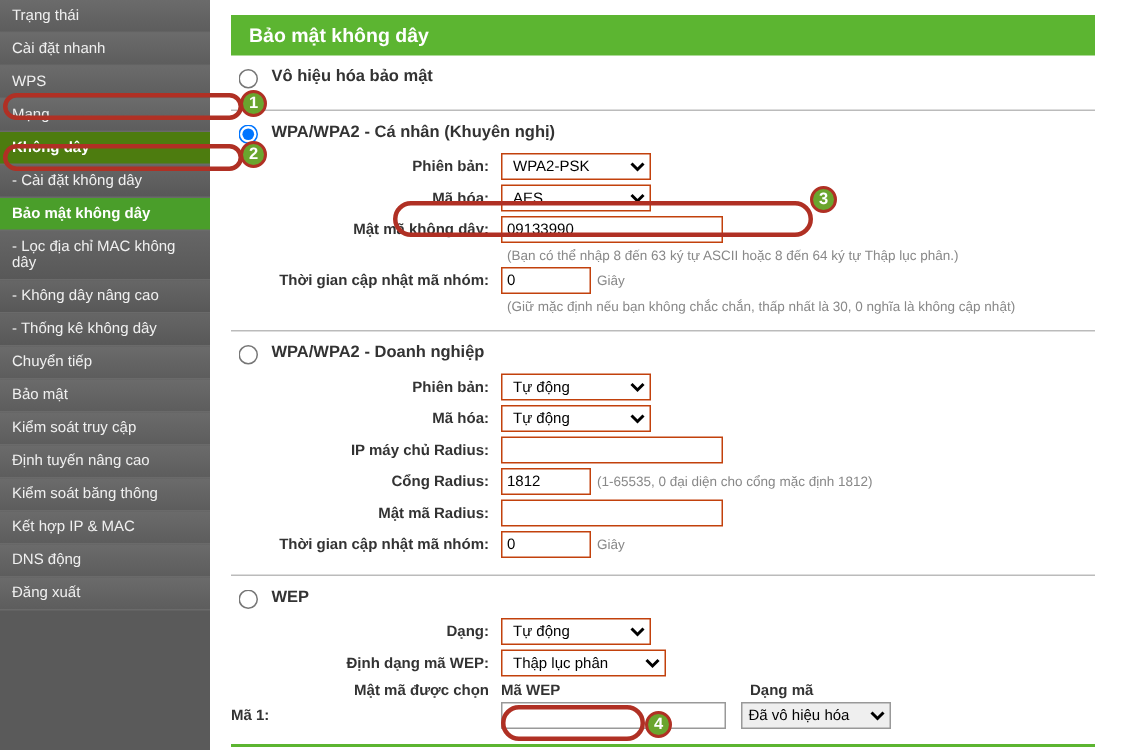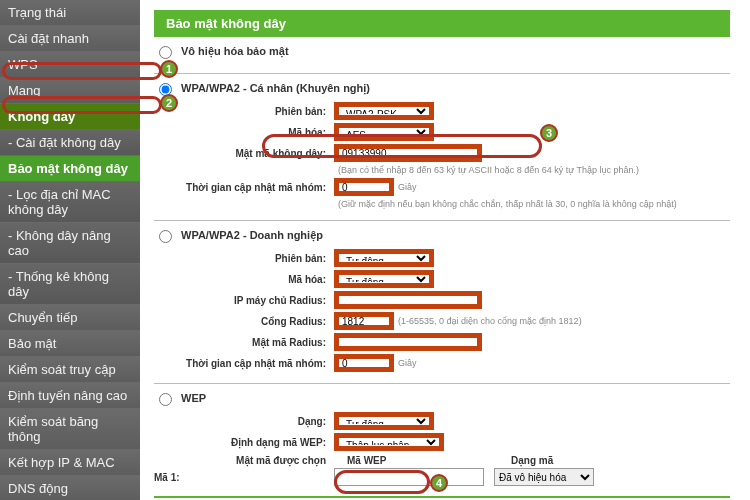--- a/index.html
+++ b/index.html
@@ -1,39 +1,39 @@
 <!DOCTYPE html>
 <html><head>
 <meta charset="utf-8">
 <style>
   * { box-sizing: border-box; }
   html, body { margin: 0; padding: 0; font-family: Arial, sans-serif; font-size: 11px; background: #fff; color: #333; }
   .app { display: flex; width: 750px; height: 500px; overflow: hidden; }
   
-  .sidebar { width: 140px; flex: none; background: #5a5a5a; display: flex; flex-direction: column; font-size: 13px; }
+  .sidebar { width: 140px; flex: none; background: #5a5a5a; display: flex; flex-direction: column; font-size: 10px; }
   .sidebar .item { padding: 5px 8px; color: #f0f0f0; border-bottom: 1px solid #6a6a6a; cursor: pointer; background: linear-gradient(#6b6b6b, #5d5d5d); }
   .sidebar .item.sub { background: linear-gradient(#666, #585858); }
   .sidebar .item.active { background: #4d7c0f; color: #fff; font-weight: bold; }
   .sidebar .item.highlight { background: #4a9e2a; color: #fff; font-weight: bold; }
   
   .main { flex: 1; padding: 10px 20px 10px 14px; overflow-y: auto; }
   .page-title { background: #5cb531; color: #fff; font-weight: bold; padding: 6px 12px; font-size: 13px; }
   .section { margin-top: 0; border-bottom: 1px solid #bbb; padding-bottom: 8px; }
   .radio-row { display: flex; align-items: center; gap: 6px; margin: 6px 0; }
   .radio-row label { font-weight: bold; font-size: 11px; }
   .field { display: flex; align-items: center; margin: 3px 0; font-size: 10px; }
   .field .lbl { width: 180px; text-align: right; padding-right: 8px; }
   .field .lbl b, .field .lbl { font-weight: bold; }
-  .field select, .field input[type=text] { font-size: 10px; padding: 1px 3px; height: 18px; border: 5px solid #c2410c; background: #fff; }
+  .field select, .field input[type=text] { font-size: 10px; padding: 1px 3px; height: 18px; border: 1px solid #c2410c; background: #fff; }
   .field select { width: 100px; }
   .field input[type=text] { width: 148px; }
   .hint { font-size: 9px; color: #888; margin-left: 4px; }
-  .wep-header { display: flex; font-weight: bold; font-size: 10px; margin-top: 4px; gap: 13px; }
+  .wep-header { display: flex; font-weight: bold; font-size: 10px; margin-top: 4px; }
   .wep-header .c0 { width: 180px; text-align: right; padding-right: 8px; }
-  .wep-header .c1 { width: 151px; }
+  .wep-header .c1 { width: 166px; }
   .wep-header .c2 { width: 110px; }
   .wep-row { display: flex; align-items: center; margin: 2px 0; font-size: 10px; }
   .wep-row .c0 { width: 180px; text-align: left; padding-right: 8px; font-weight: bold; }
   .wep-row .c1 input { width: 150px; height: 18px; font-size: 10px; border: 1px solid #999; }
   .wep-row .c2 select { width: 100px; margin-left: 10px; height: 18px; font-size: 10px; border: 1px solid #999; }
   
   .marker { position: absolute; width: 18px; height: 18px; border-radius: 50%; background: #6aa52e; color: #fff; font-weight: bold; font-size: 11px; display: flex; align-items: center; justify-content: center; border: 2px solid #b03024; z-index: 10; }
   .ring { position: absolute; border: 3px solid #b03024; border-radius: 14px; pointer-events: none; z-index: 9; }
   .app { position: relative; }
 </style>

